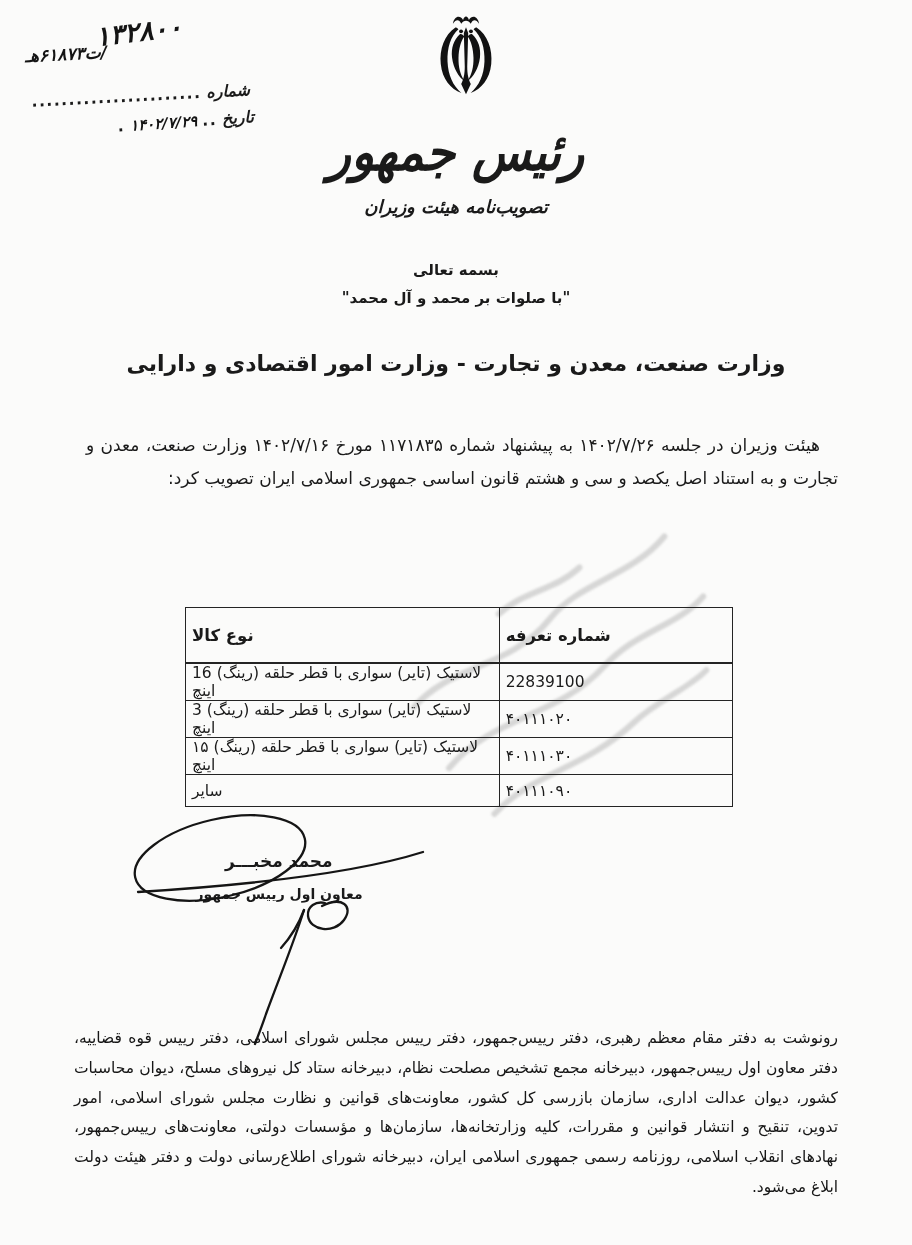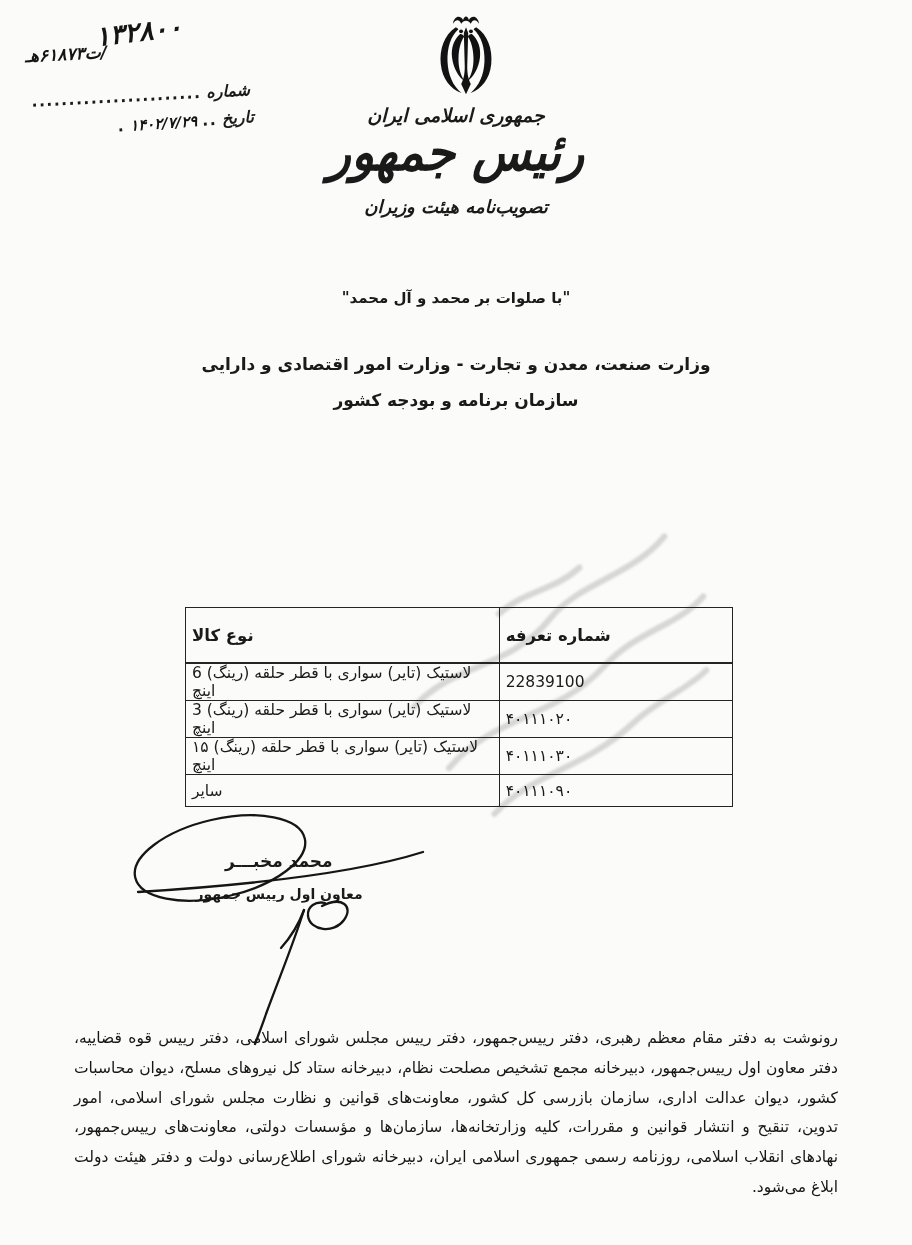--- a/index.html
+++ b/index.html
@@ -29,21 +29,21 @@
 
   
   .emblem{left:428px;top:12px;width:76px;height:96px;}
   .country{top:104px;font-size:19px;}
   .office{top:124px;font-size:48px;transform:scaleY(1.08);}
   .doctype{top:196px;font-size:18px;}
 
   .besmellah{top:261px;font-size:15px;font-weight:bold;}
   .salawat{top:289px;font-size:15px;font-weight:bold;}
 
-  .addressees{top:346px;font-size:17px;font-weight:bold;line-height:36px;}
+  .addressees{top:346px;font-size:22px;font-weight:bold;line-height:36px;}
 
   .body-text{left:86px;top:429px;width:752px;font-size:17px;line-height:33px;text-align:justify;}
   .body-text p{margin:0;text-indent:18px;}
   .body-text p + p{margin-top:7px;}
 
   
   table.tariff{
     left:185px;top:607px;width:548px;
     position:absolute;border-collapse:collapse;
     font-size:15.5px;background:transparent;z-index:2;
@@ -100,32 +100,32 @@
 
       <path d="M35 21.5 C20.5 31.5 13.2 50.5 15.3 71.5 C17.4 92.5 29 106 43.6 111.3 C32 101 25.4 87 24.6 68 C23.9 49 29 33 39.6 23.6 C38.2 22.3 36.6 21.3 35 21.5 Z"></path>
     </g>
     <g fill="#121212" transform="translate(100,0) scale(-1,1)">
       <circle cx="43.2" cy="26.6" r="2.7"></circle>
       <path d="M41.5 30.5 C33 38.5 29.3 49.5 30.8 62.5 C32.6 77.5 40 89.5 47.6 94.6 C42 86 39.4 75.3 39.7 63 C40 50 43 40 47.6 33.6 C46 31.3 43.9 29.8 41.5 30.5 Z"></path>
       <path d="M35 21.5 C20.5 31.5 13.2 50.5 15.3 71.5 C17.4 92.5 29 106 43.6 111.3 C32 101 25.4 87 24.6 68 C23.9 49 29 33 39.6 23.6 C38.2 22.3 36.6 21.3 35 21.5 Z"></path>
     </g>
   </svg>
 
-  <div class="abs center callig country">جمهوری اسلامی ایران</div>
   <div class="abs center callig office">رئیس جمهور</div>
   <div class="abs center callig doctype">تصویب‌نامه هیئت وزیران</div>
 
+  <div class="abs center besmellah">بسمه تعالی</div>
   <div class="abs center salawat">"با صلوات بر محمد و آل محمد"</div>
 
   <div class="abs center addressees">
     <div>وزارت صنعت، معدن و تجارت - وزارت امور اقتصادی و دارایی</div>
-    <div>سازمان برنامه و بودجه کشور</div>
   </div>
 
   <div class="abs body-text">
+    <p>هیئت وزیران در جلسه ۱۴۰۲/۷/۲۶ به پیشنهاد شماره ۱۱۷۱۸۳۵ مورخ ۱۴۰۲/۷/۱۶ وزارت صنعت، معدن و تجارت و به استناد اصل یکصد و سی و هشتم قانون اساسی جمهوری اسلامی ایران تصویب کرد:</p>
   </div>
 
   <svg class="abs watermark" viewBox="0 0 342 282" aria-hidden="true">
     <g fill="none" stroke="#9c9c9c" stroke-width="6" stroke-linecap="round">
       <path d="M14 128 C62 96 116 116 168 78 C206 50 258 58 300 28"></path>
       <path d="M32 196 C90 156 148 176 208 138 C248 112 290 118 322 96"></path>
       <path d="M64 252 C112 222 162 232 222 200 C252 184 282 182 306 168"></path>
       <path d="M120 60 C150 44 180 52 210 36"></path>
     </g>
   </svg>
@@ -133,21 +133,21 @@
   <table class="tariff">
     <thead>
       <tr>
         <th class="col-tariff">شماره تعرفه</th>
         <th class="col-type">نوع کالا</th>
       </tr>
     </thead>
     <tbody>
       <tr>
         <td dir="rtl">22839100</td>
-        <td>لاستیک (تایر) سواری با قطر حلقه (رینگ) 6 اینچ</td>
+        <td>لاستیک (تایر) سواری با قطر حلقه (رینگ) 16 اینچ</td>
       </tr>
       <tr>
         <td dir="rtl">۴۰۱۱۱۰۲۰</td>
         <td>لاستیک (تایر) سواری با قطر حلقه (رینگ) 3 اینچ</td>
       </tr>
       <tr>
         <td dir="rtl">۴۰۱۱۱۰۳۰</td>
         <td>لاستیک (تایر) سواری با قطر حلقه (رینگ) ۱۵ اینچ</td>
       </tr>
       <tr>

